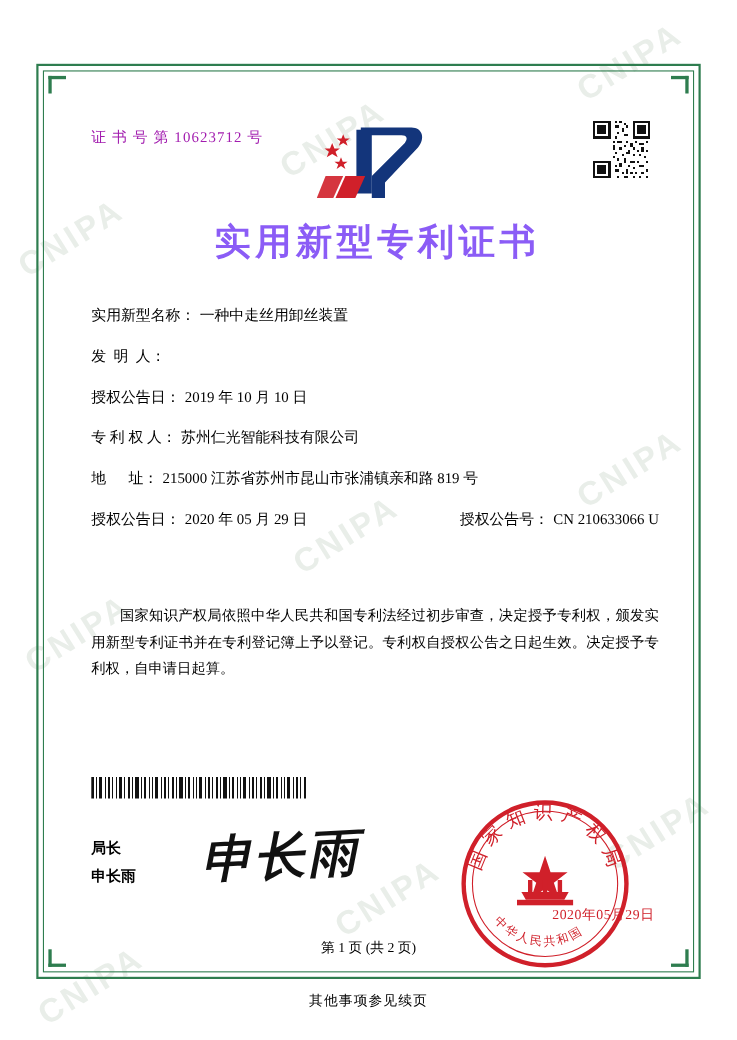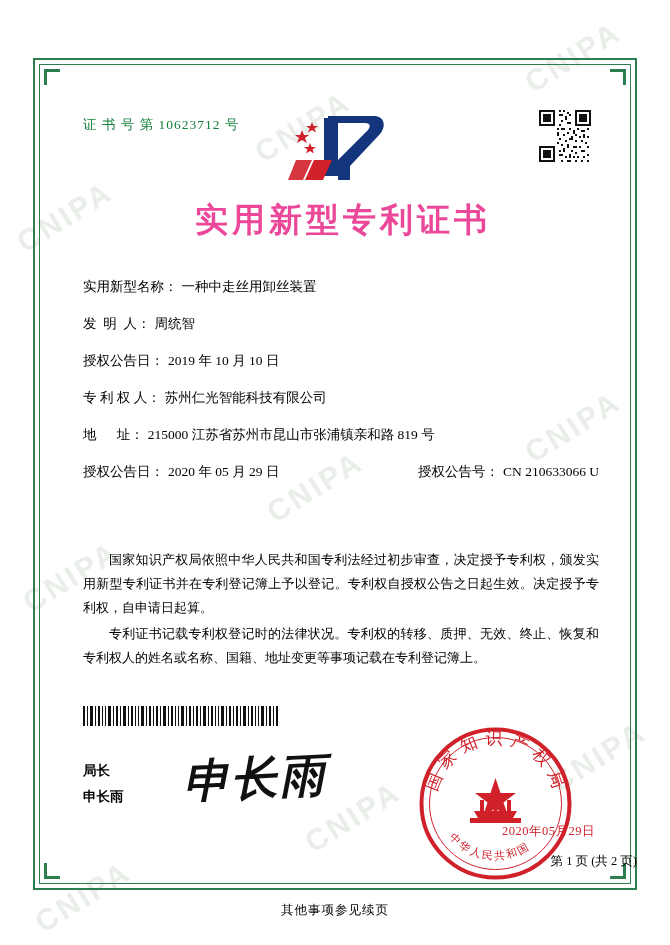--- a/index.html
+++ b/index.html
@@ -78,21 +78,21 @@
     width: 604px;
     height: 832px;
     z-index: 4;
   }
 
   .cert-no {
     position: absolute;
     left: 50px;
     top: 58px;
     font-size: 13.5px;
-    color: #15803d;
+    color: #a21caf;
     letter-spacing: 1px;
     font-family: "Liberation Serif", serif;
   }
 
   
   .logo {
     position: absolute;
     left: 255px;
     top: 52px;
     width: 110px;
@@ -108,21 +108,21 @@
 
   .title {
     position: absolute;
     left: 0;
     right: 0;
     top: 140px;
     text-align: center;
     font-size: 33px;
     font-weight: bold;
     letter-spacing: 4px;
-    color: #ec4899;
+    color: #8b5cf6;
     font-family: "Liberation Serif", serif;
     padding-left: 16px;
   }
 
   .fields {
     position: absolute;
     left: 50px;
     top: 220px;
     width: 520px;
     font-size: 13.5px;
@@ -218,21 +218,21 @@
     color: #d0202a;
     font-size: 12.5px;
     letter-spacing: 0.5px;
   }
 
   .page-no {
     position: absolute;
     left: 0;
     right: 0;
     top: 795px;
-    text-align: right;
+    text-align: center;
     font-size: 12.5px;
     color: #000;
   }
 
   .footer-note {
     position: absolute;
     left: 0;
     right: 0;
     top: 902px;
     text-align: center;
@@ -365,21 +365,20 @@
 
   <div class="title">实用新型专利证书</div>
 
   <div class="fields">
     <div class="field-row">
       <span class="field-label">实用新型名称：</span>
       <span class="field-value">一种中走丝用卸丝装置</span>
     </div>
     <div class="field-row">
       <span class="field-label">发  明  人：</span>
-      <span class="field-value">周统智</span>
     </div>
     <div class="field-row">
       <span class="field-label">授权公告日：</span>
       <span class="field-value">2019 年 10 月 10 日</span>
     </div>
     <div class="field-row">
       <span class="field-label">专 利 权 人：</span>
       <span class="field-value">苏州仁光智能科技有限公司</span>
     </div>
     <div class="field-row">
@@ -389,21 +388,20 @@
     <div class="field-row two">
       <span class="field-label">授权公告日：</span>
       <span class="field-value">2020 年 05 月 29 日</span>
       <span class="field-label2">授权公告号：</span>
       <span class="field-value2">CN 210633066 U</span>
     </div>
   </div>
 
   <div class="paragraphs">
     <p>国家知识产权局依照中华人民共和国专利法经过初步审查，决定授予专利权，颁发实用新型专利证书并在专利登记簿上予以登记。专利权自授权公告之日起生效。决定授予专利权，自申请日起算。</p>
-    <p>专利证书记载专利权登记时的法律状况。专利权的转移、质押、无效、终止、恢复和专利权人的姓名或名称、国籍、地址变更等事项记载在专利登记簿上。</p>
   </div>
 
   <div class="barcode">
     <svg viewBox="0 0 198 20" width="198" height="20" shape-rendering="crispEdges">
       <rect width="198" height="20" fill="#fff"></rect>
       <g fill="#111">
         <rect x="0" y="0" width="2" height="20"></rect>
           <rect x="4" y="0" width="1" height="20"></rect>
         <rect x="7" y="0" width="3" height="20"></rect>
           <rect x="12" y="0" width="1" height="20"></rect>

